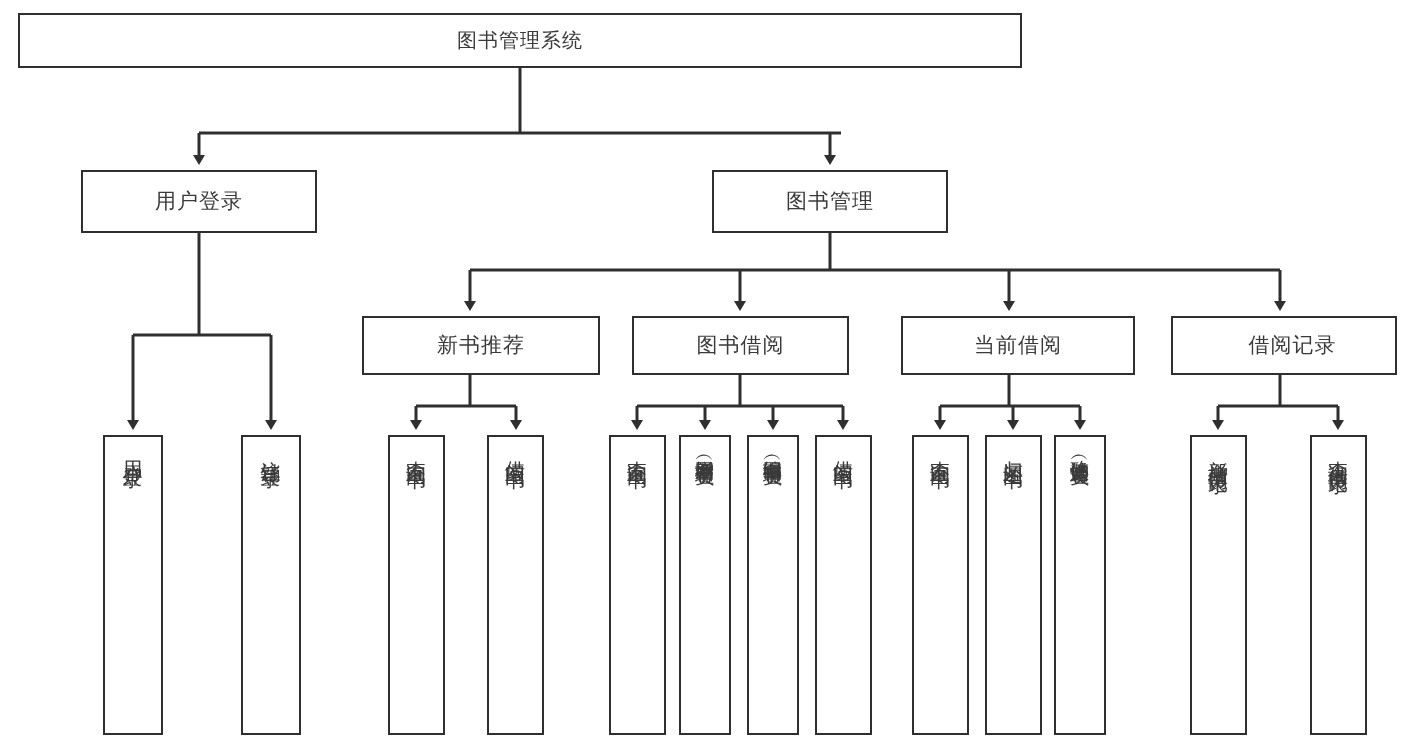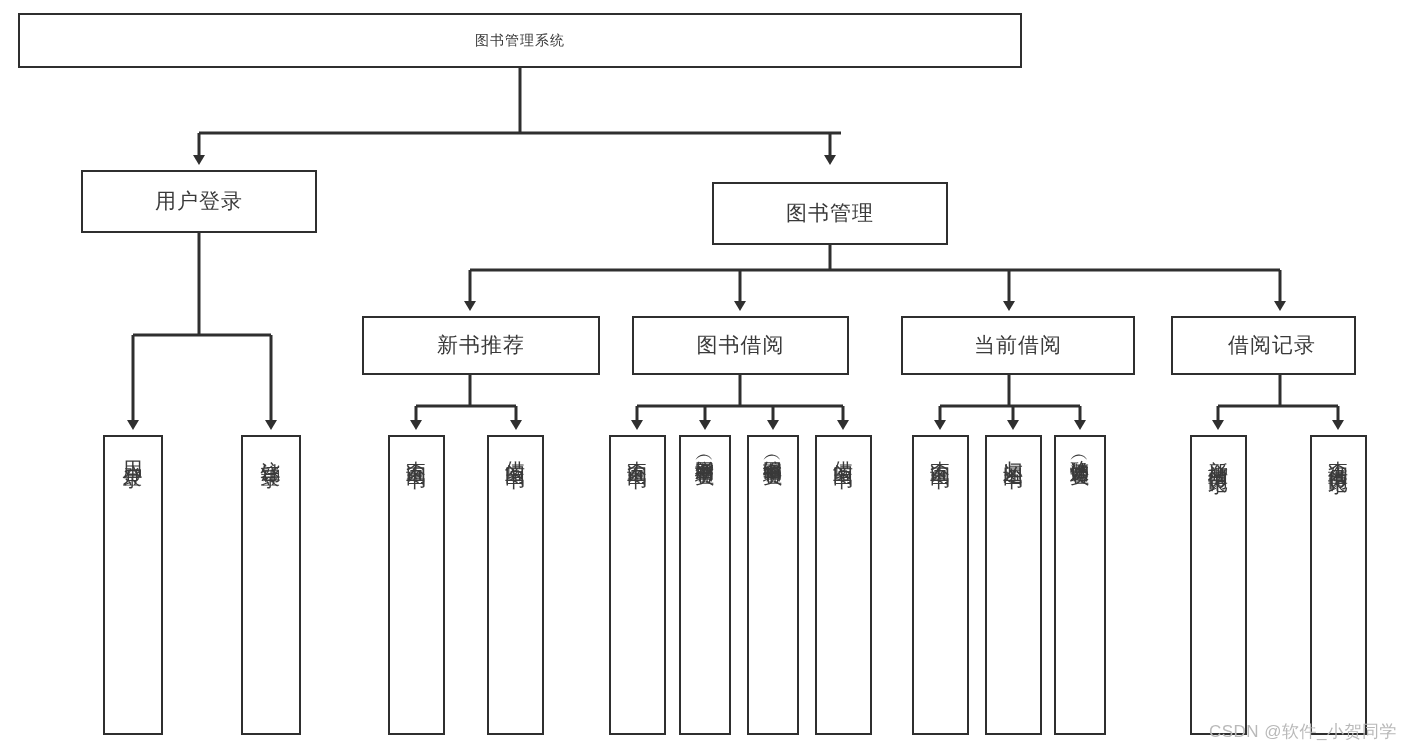--- a/index.html
+++ b/index.html
@@ -55,21 +55,21 @@
     writing-mode: vertical-rl;
     text-orientation: upright;
     font-size: 20px;
     letter-spacing: 3px;
     line-height: 1;
   }
   .node.vert.tight .label {
     font-size: 19px;
     letter-spacing: 1px;
   }
-  #root-node .label { font-size: 14px; }
+  #root-node .label { font-size: 20px; }
   #watermark {
     position: absolute;
     right: 8px;
     bottom: 4px;
     font-size: 17px;
     color: #b9b9b9;
     letter-spacing: 0.5px;
     white-space: pre;
   }
 </style>
@@ -128,33 +128,33 @@
     </g>
   </svg>
 
   <div id="nodes-layer">
       <div class="node horiz" id="root-node" style="left: 18px; top: 13px; width: 1004px; height: 55px;">
         <span class="label">图书管理系统</span>
       </div>
       <div class="node horiz" id="node-user-login" style="left: 81px; top: 170px; width: 236px; height: 63px;">
         <span class="label">用户登录</span>
       </div>
-      <div class="node horiz" id="node-book-manage" style="left: 712px; top: 170px; width: 236px; height: 63px; margin-top: 12px;">
+      <div class="node horiz" id="node-book-manage" style="left: 712px; top: 170px; width: 236px; height: 63px;">
         <span class="label">图书管理</span>
       </div>
       <div class="node horiz" id="node-new-book-recommend" style="left: 362px; top: 316px; width: 238px; height: 59px;">
         <span class="label">新书推荐</span>
       </div>
       <div class="node horiz" id="node-book-borrow" style="left: 632px; top: 316px; width: 217px; height: 59px;">
         <span class="label">图书借阅</span>
       </div>
       <div class="node horiz" id="node-current-borrow" style="left: 901px; top: 316px; width: 234px; height: 59px;">
         <span class="label">当前借阅</span>
       </div>
-      <div class="node horiz" id="node-borrow-record" style="left: 1171px; top: 316px; width: 185px; height: 59px; padding-left: 17px;">
+      <div class="node horiz" id="node-borrow-record" style="left: 1171px; top: 316px; width: 226px; height: 59px; padding-left: 17px;">
         <span class="label">借阅记录</span>
       </div>
       <div class="node vert" id="node-leaf-user-login" style="left: 103px; top: 435px; width: 60px; height: 300px;">
         <span class="label">用户登录</span>
       </div>
       <div class="node vert" id="node-leaf-logout-login" style="left: 241px; top: 435px; width: 60px; height: 300px;">
         <span class="label">注销登录</span>
       </div>
       <div class="node vert" id="node-leaf-query-book-1" style="left: 388px; top: 435px; width: 57px; height: 300px;">
         <span class="label">查询图书</span>
@@ -184,14 +184,13 @@
         <span class="label">确认归还（管理员）</span>
       </div>
       <div class="node vert" id="node-leaf-add-borrow-record" style="left: 1190px; top: 435px; width: 57px; height: 300px;">
         <span class="label">新增借阅记录</span>
       </div>
       <div class="node vert" id="node-leaf-query-borrow-record" style="left: 1310px; top: 435px; width: 57px; height: 300px;">
         <span class="label">查询借阅记录</span>
       </div>
     </div>
 
-  <div id="watermark">CSDN @软件_小贺同学</div>
 </div>
 
 </body></html>

